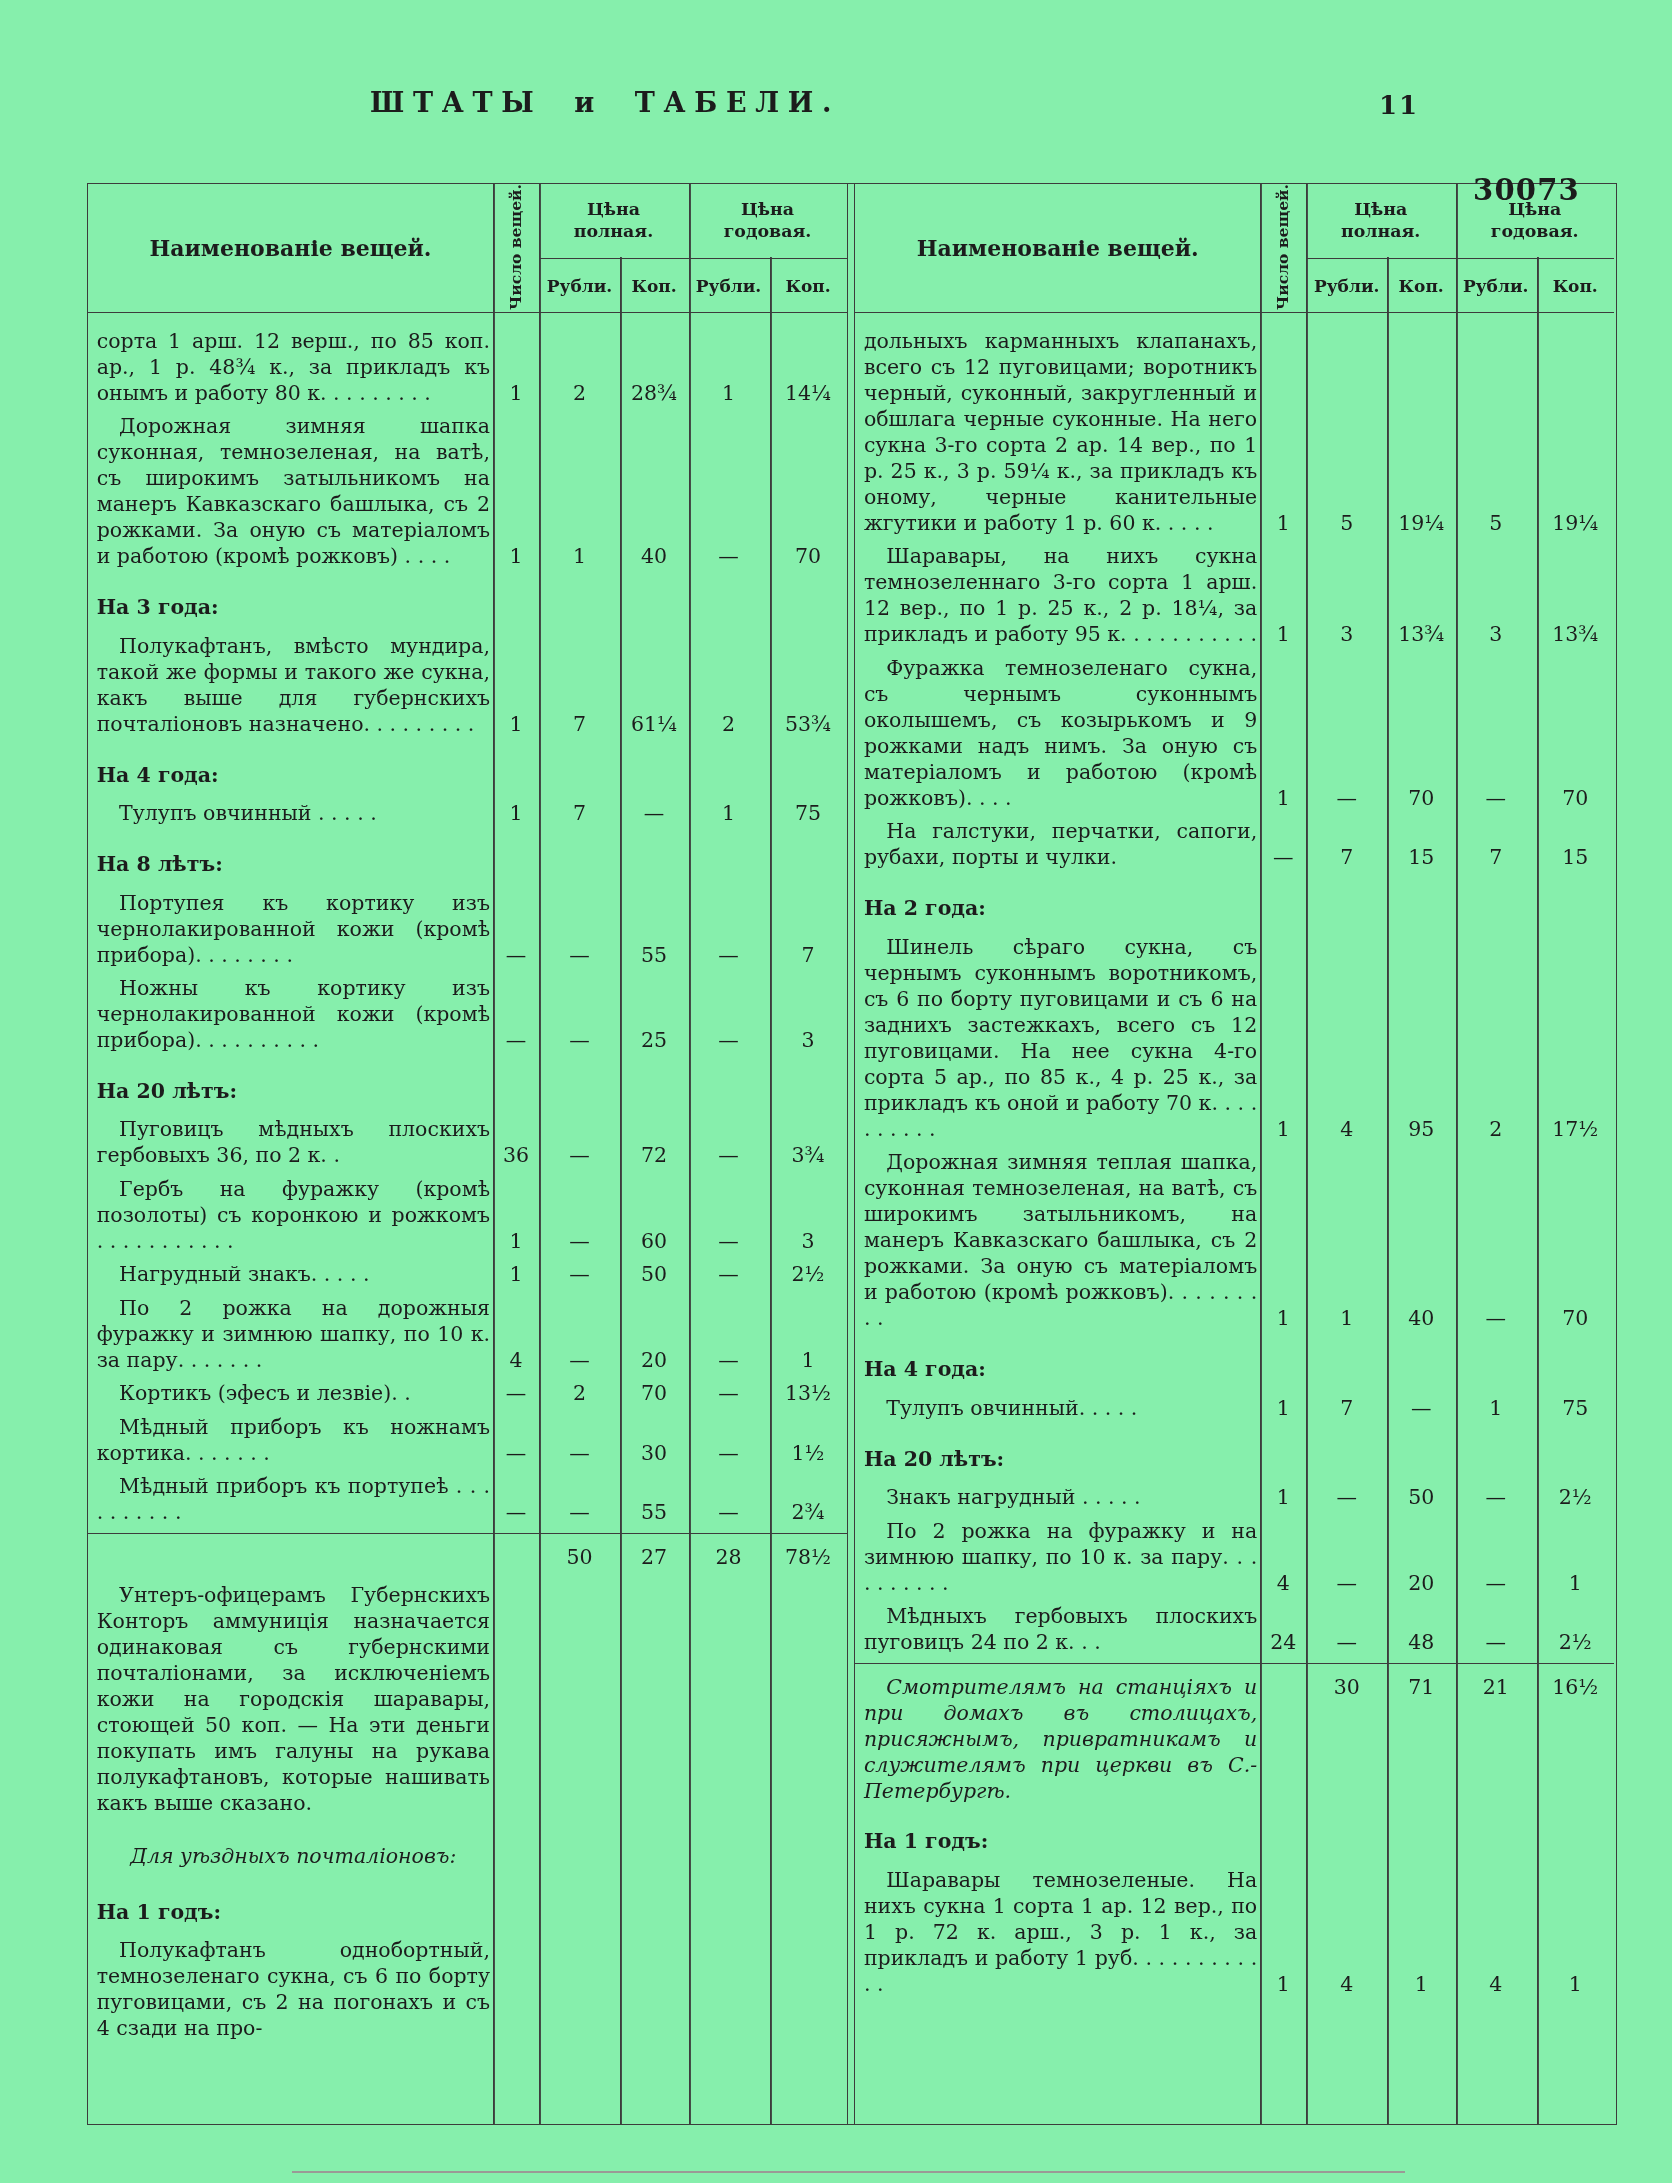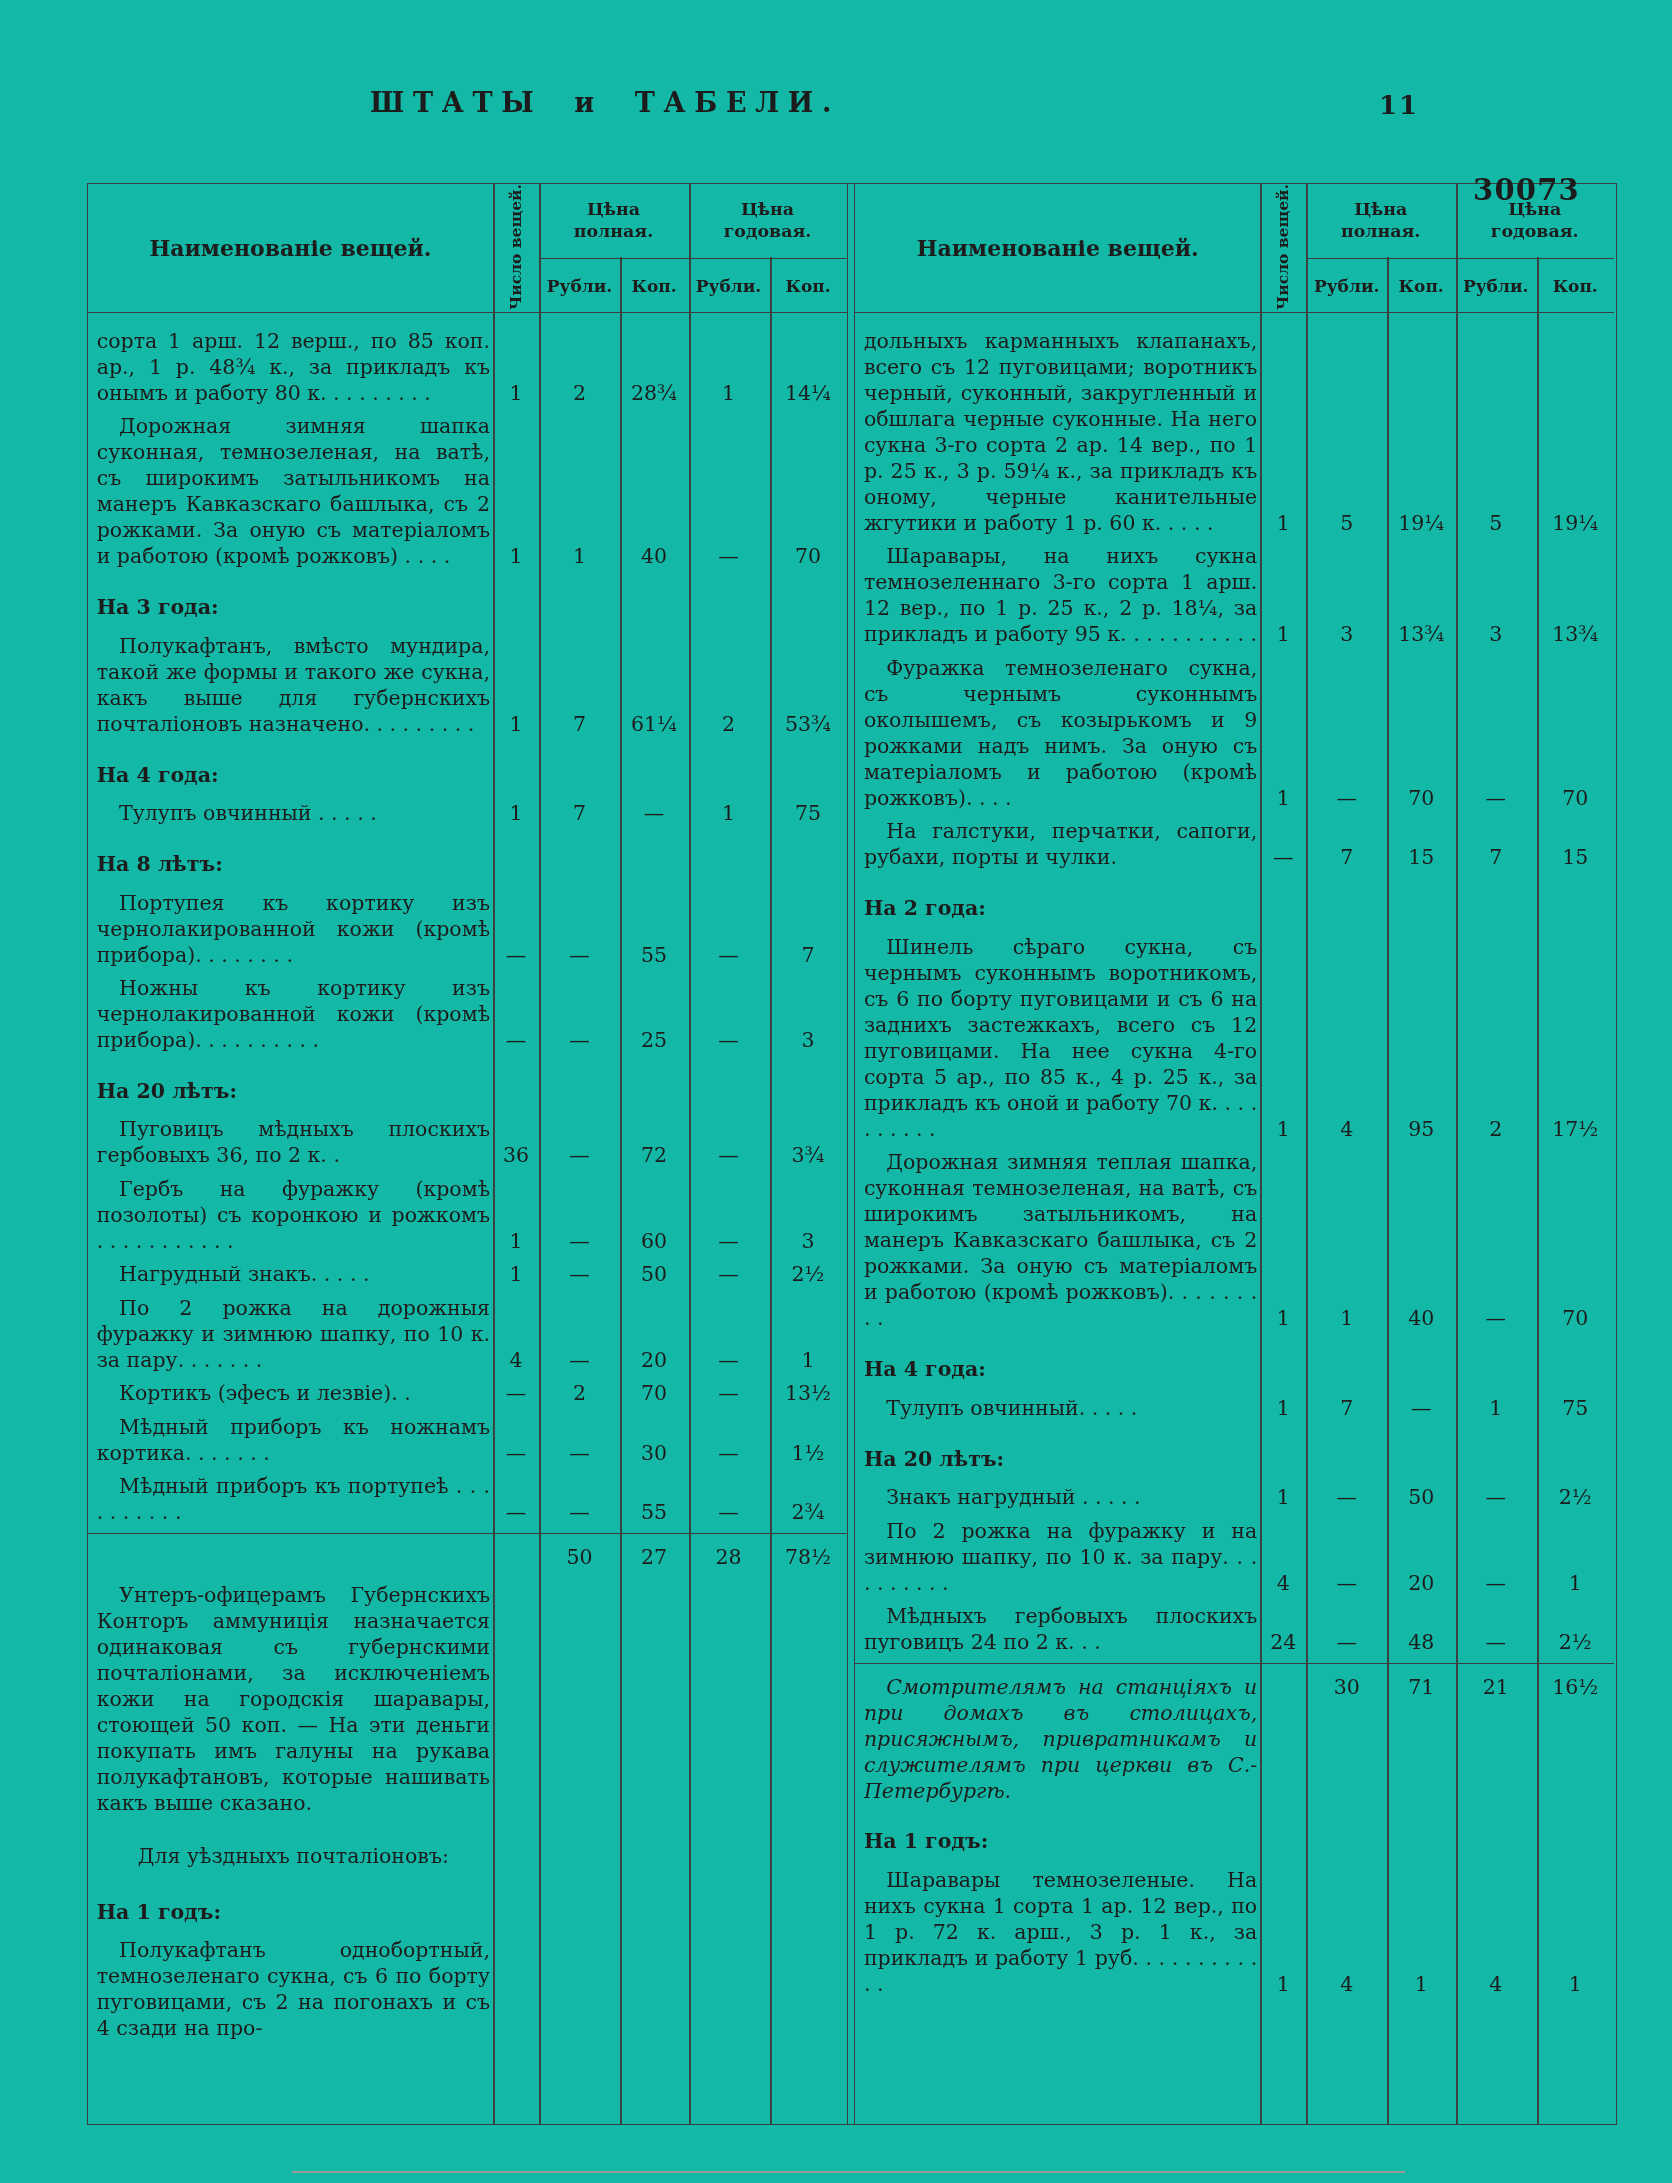--- a/index.html
+++ b/index.html
@@ -3,21 +3,21 @@
 <meta charset="utf-8">
 <style>
   html,body{margin:0;padding:0;}
   body{
     width:1672px;height:2183px;
     background:#e9e7e1;
     font-family:"DejaVu Serif", serif;
   }
   .sheet{
     position:relative;width:1672px;height:2183px;
-    background:#14b8a6;overflow:hidden;color:#1c1c1c;
+    background:#86efac;overflow:hidden;color:#1c1c1c;
   }
   .running-title{
     position:absolute;left:370px;top:87px;
     font-size:27px;font-weight:bold;letter-spacing:8.7px;word-spacing:13.7px;
     white-space:nowrap;
   }
   .page-number{
     position:absolute;left:1379px;top:90px;
     font-size:26px;font-weight:bold;letter-spacing:1.9px;
   }
@@ -64,21 +64,21 @@
   }
   .h-price{border-bottom:1.9px solid #3c3c3c;font-size:17.4px;padding:0 13.7px;line-height:1.25;}
 
   tbody td{vertical-align:bottom;padding:0 0 7.5px 0;}
   tbody tr:first-child td{padding-top:15px;}
   td.name-cell{padding-left:8.7px;padding-right:3px;}
   .txt{font-size:20.5px;line-height:26px;}
   .t-item{text-indent:22.4px;text-align:justify;}
   .t-item_flush{text-indent:0;text-align:justify;}
   .t-section{font-weight:bold;text-align:left;padding:17.4px 0 5px 0;}
-  .t-subheading_italic{text-align:center;padding:18.7px 0 5px 0;}
+  .t-subheading_italic{font-style:italic;text-align:center;padding:18.7px 0 5px 0;}
   .t-note{text-align:justify;text-indent:22.4px;padding-top:5px;}
   .t-total{text-indent:0;}
   .t-total_italic{font-style:italic;text-align:justify;text-indent:22.4px;}
   td.num-cell{font-size:20.5px;text-align:center;line-height:26px;}
   tr.rule-above td{border-top:1.9px solid #3c3c3c;}
   tr.r-total td, tr.r-total_italic td{vertical-align:top;padding-top:10px;}
   .scan-artifact{
     position:absolute;left:292px;top:2171px;width:1113px;height:1.9px;background:#9a9a96;
   }
 </style>

